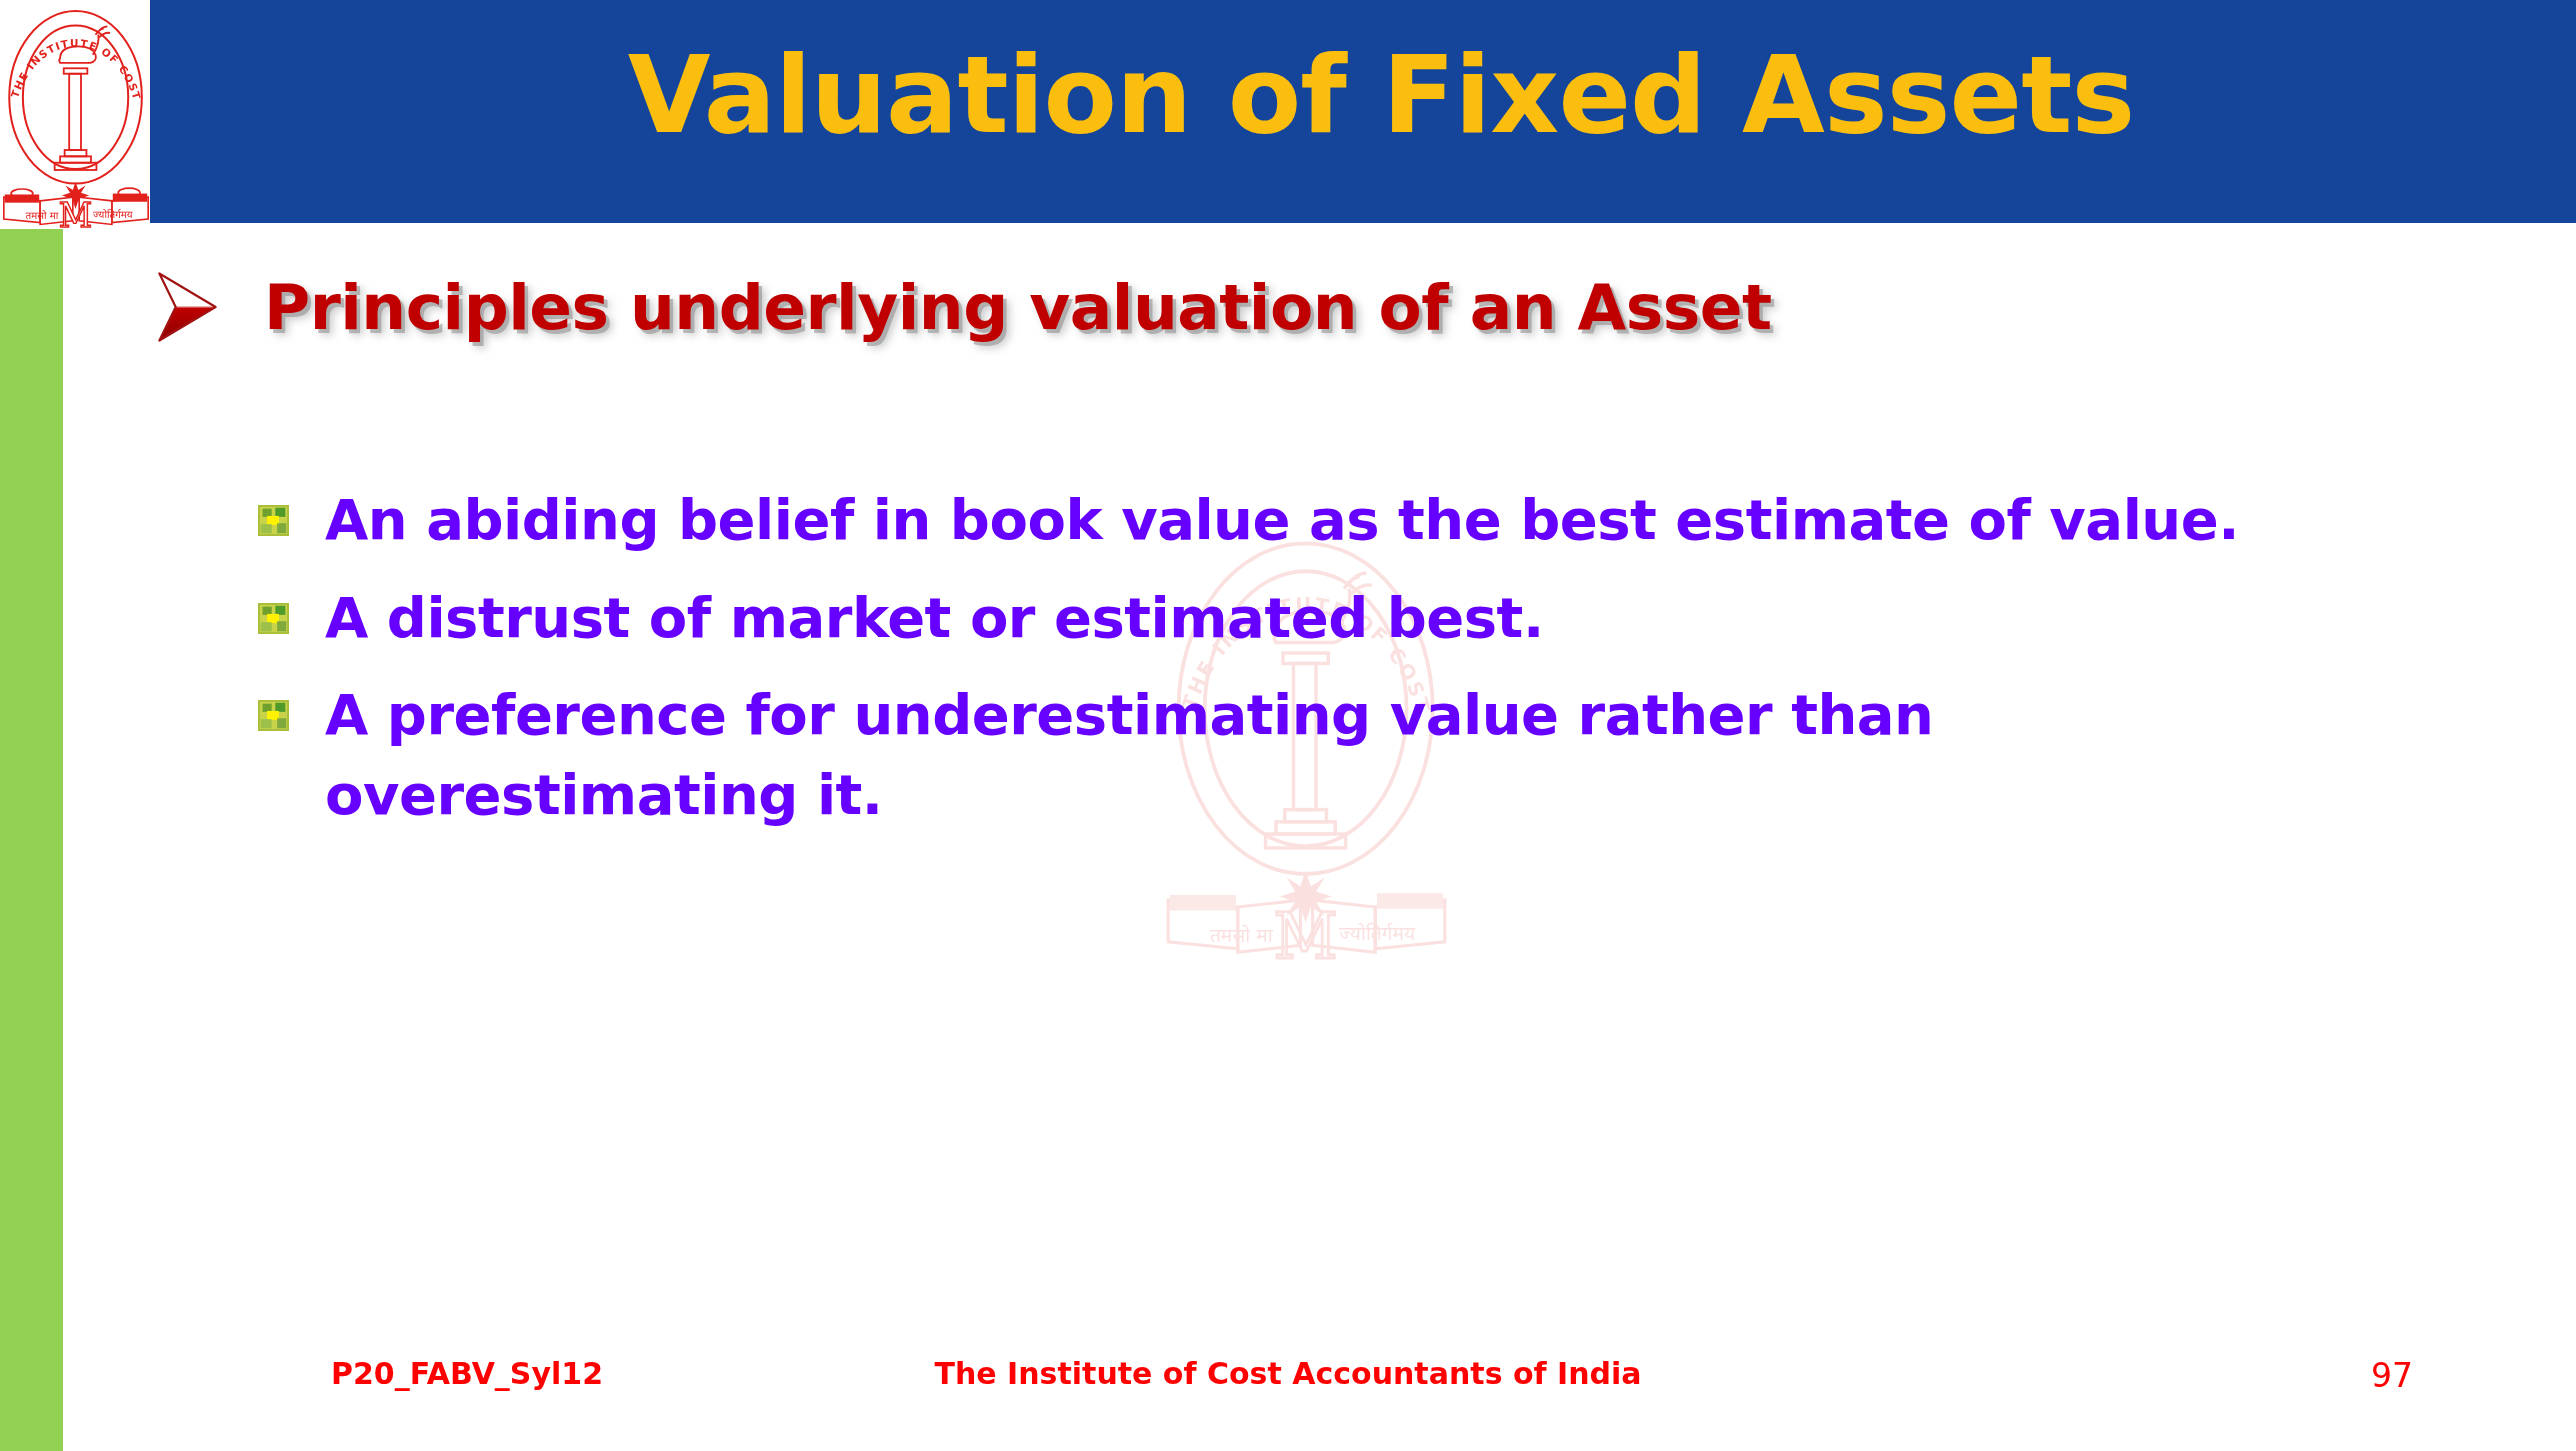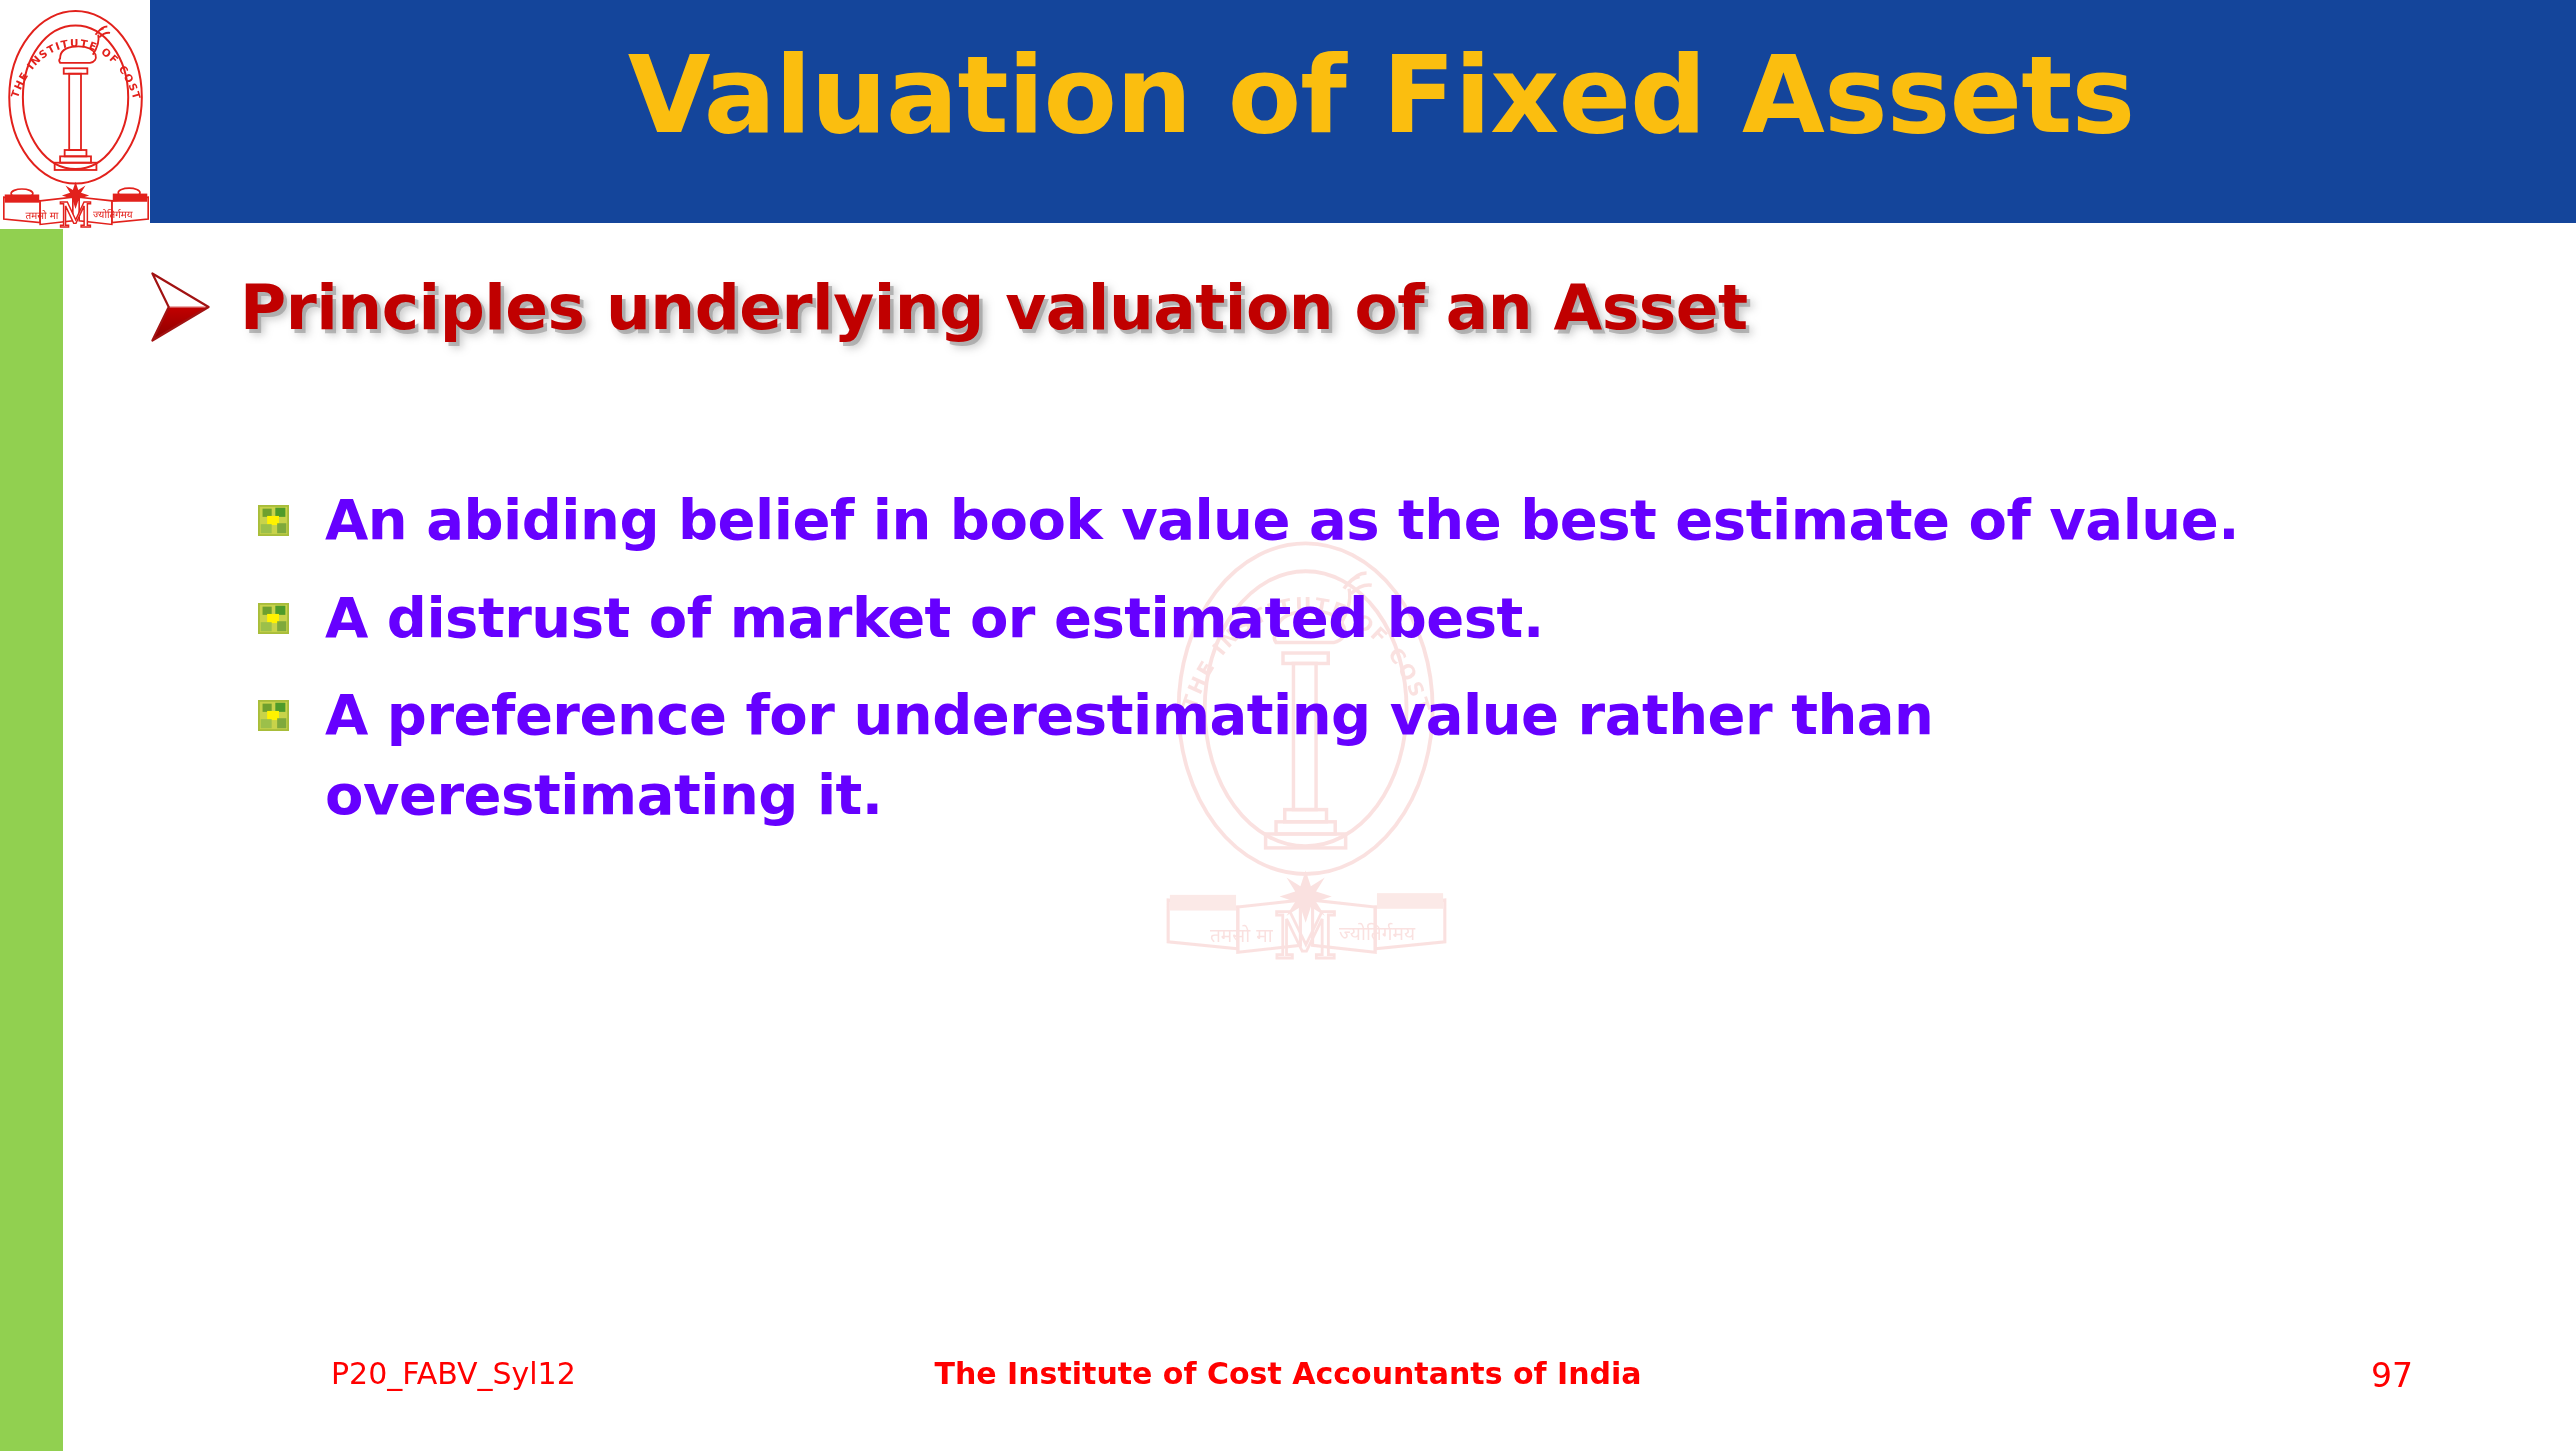--- a/index.html
+++ b/index.html
@@ -76,25 +76,25 @@
     width: 363px;
     height: 435px;
     opacity: 0.30;
     pointer-events: none;
   }
   .watermark svg { display: block; }
 
   
   .section-heading {
     position: absolute;
-    left: 145px;
+    left: 152px;
     top: 268px;
     display: flex;
     align-items: center;
-    gap: 24px;
+    gap: 41px;
   }
   .arrow-bullet {
     width: 71px;
     height: 78px;
     flex: 0 0 auto;
   }
   .arrow-bullet svg { display: block; }
   .section-heading-text {
     font-size: 63px;
     font-weight: bold;
@@ -147,21 +147,21 @@
     top: 1356px;
     width: 2576px;
     height: 54px;
   }
   .footer-code {
     position: absolute;
     left: 331px;
     top: 0;
     color: #FF0000;
     font-size: 30px;
-    font-weight: normal;
+    font-weight: bold;
     font-family: "DejaVu Sans", sans-serif;
     white-space: nowrap;
   }
   .footer-center {
     position: absolute;
     left: 0;
     top: 0;
     width: 2576px;
     text-align: center;
     color: #FF0000;

